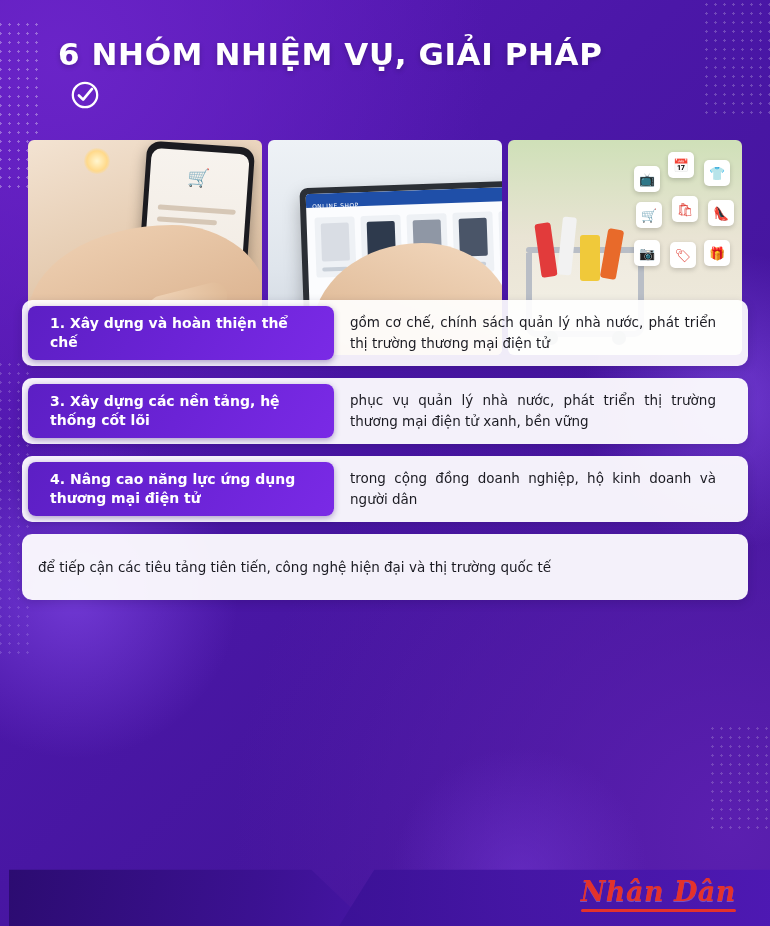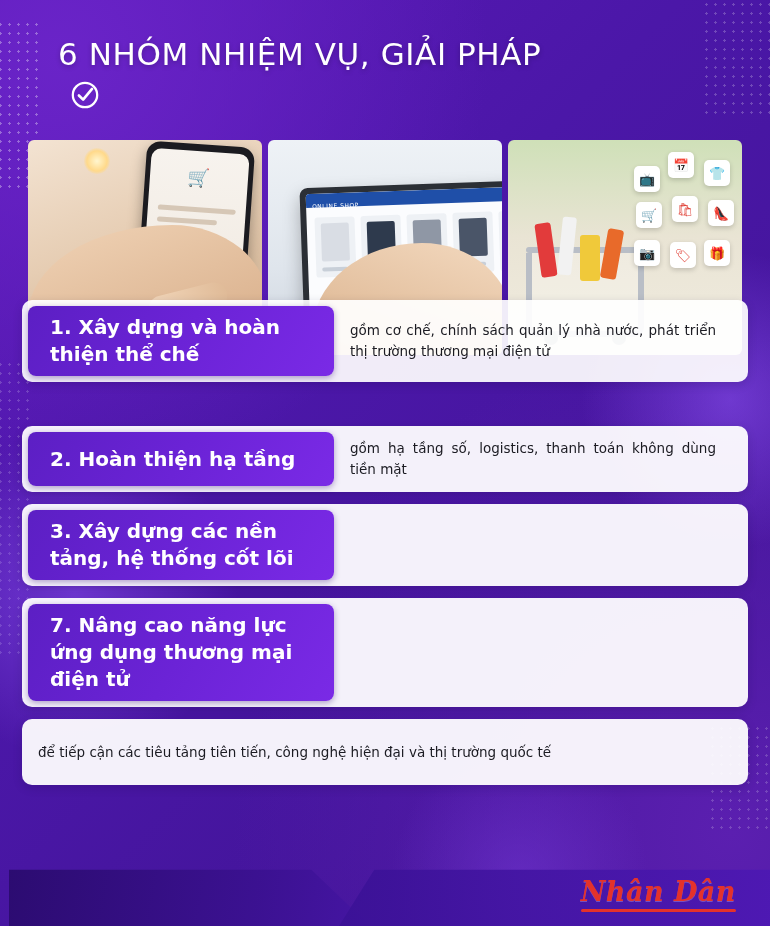--- a/index.html
+++ b/index.html
@@ -47,21 +47,21 @@
 
   
   .header {
     position: absolute;
     left: 58px; top: 34px; right: 40px;
   }
   .title {
     color: #ffffff;
     font-size: 31px;
     line-height: 1.30;
-    font-weight: normal;
+    font-weight: bold;
     letter-spacing: 0.6px;
     text-transform: uppercase;
     text-shadow: 0 2px 5px rgba(0,0,0,0.22);
   }
   .title .line2 { display: inline-block; }
   .check-badge {
     display: inline-block;
     vertical-align: middle;
     width: 30px; height: 30px;
     margin-left: 12px;
@@ -155,21 +155,21 @@
     margin-bottom: 12px;
     min-height: 66px;
     box-shadow: 0 3px 10px rgba(20,0,60,0.18);
   }
   .row-label {
     flex: 0 0 306px;
     margin: 6px 0 6px 6px;
     border-radius: 8px;
     background: linear-gradient(120deg, #5c1fc4 0%, #6b23d6 50%, #7a2ae6 100%);
     color: #ffffff;
-    font-size: 20px;
+    font-size: 14px;
     font-weight: bold;
     line-height: 1.35;
     display: flex;
     align-items: center;
     padding: 8px 14px 8px 22px;
     box-shadow: 0 2px 6px rgba(40,0,110,0.35);
   }
   .row-desc {
     flex: 1 1 auto;
     color: #1b1b22;
@@ -316,32 +316,30 @@
     </div>
   </div>
 
   <div class="rows">
 
     <div class="row first">
       <div class="row-label">1. Xây dựng và hoàn thiện thể chế</div>
       <div class="row-desc">gồm cơ chế, chính sách quản lý nhà nước, phát triển thị trường thương mại điện tử</div>
     </div>
 
-    <div class="row" style="margin-top:44px;">
-      <div class="row-label">2. Hoàn thiện hạ tầng</div>
-      <div class="row-desc">gồm hạ tầng số, logistics, thanh toán không dùng tiền mặt</div>
-    </div>
 
     <div class="row">
       <div class="row-label">3. Xây dựng các nền tảng, hệ thống cốt lõi</div>
+      <div class="row-desc">phục vụ quản lý nhà nước, phát triển thị trường thương mại điện tử xanh, bền vững</div>
     </div>
 
 
     <div class="row">
-      <div class="row-label">7. Nâng cao năng lực ứng dụng thương mại điện tử</div>
+      <div class="row-label">4. Nâng cao năng lực ứng dụng thương mại điện tử</div>
+      <div class="row-desc">trong cộng đồng doanh nghiệp, hộ kinh doanh và người dân</div>
     </div>
 
     <div class="row">
       <div class="row-desc">để tiếp cận các tiêu tảng tiên tiến, công nghệ hiện đại và thị trường quốc tế</div>
     </div>
 
   </div>
 
   <div class="footer">
     <div class="chev"></div>

